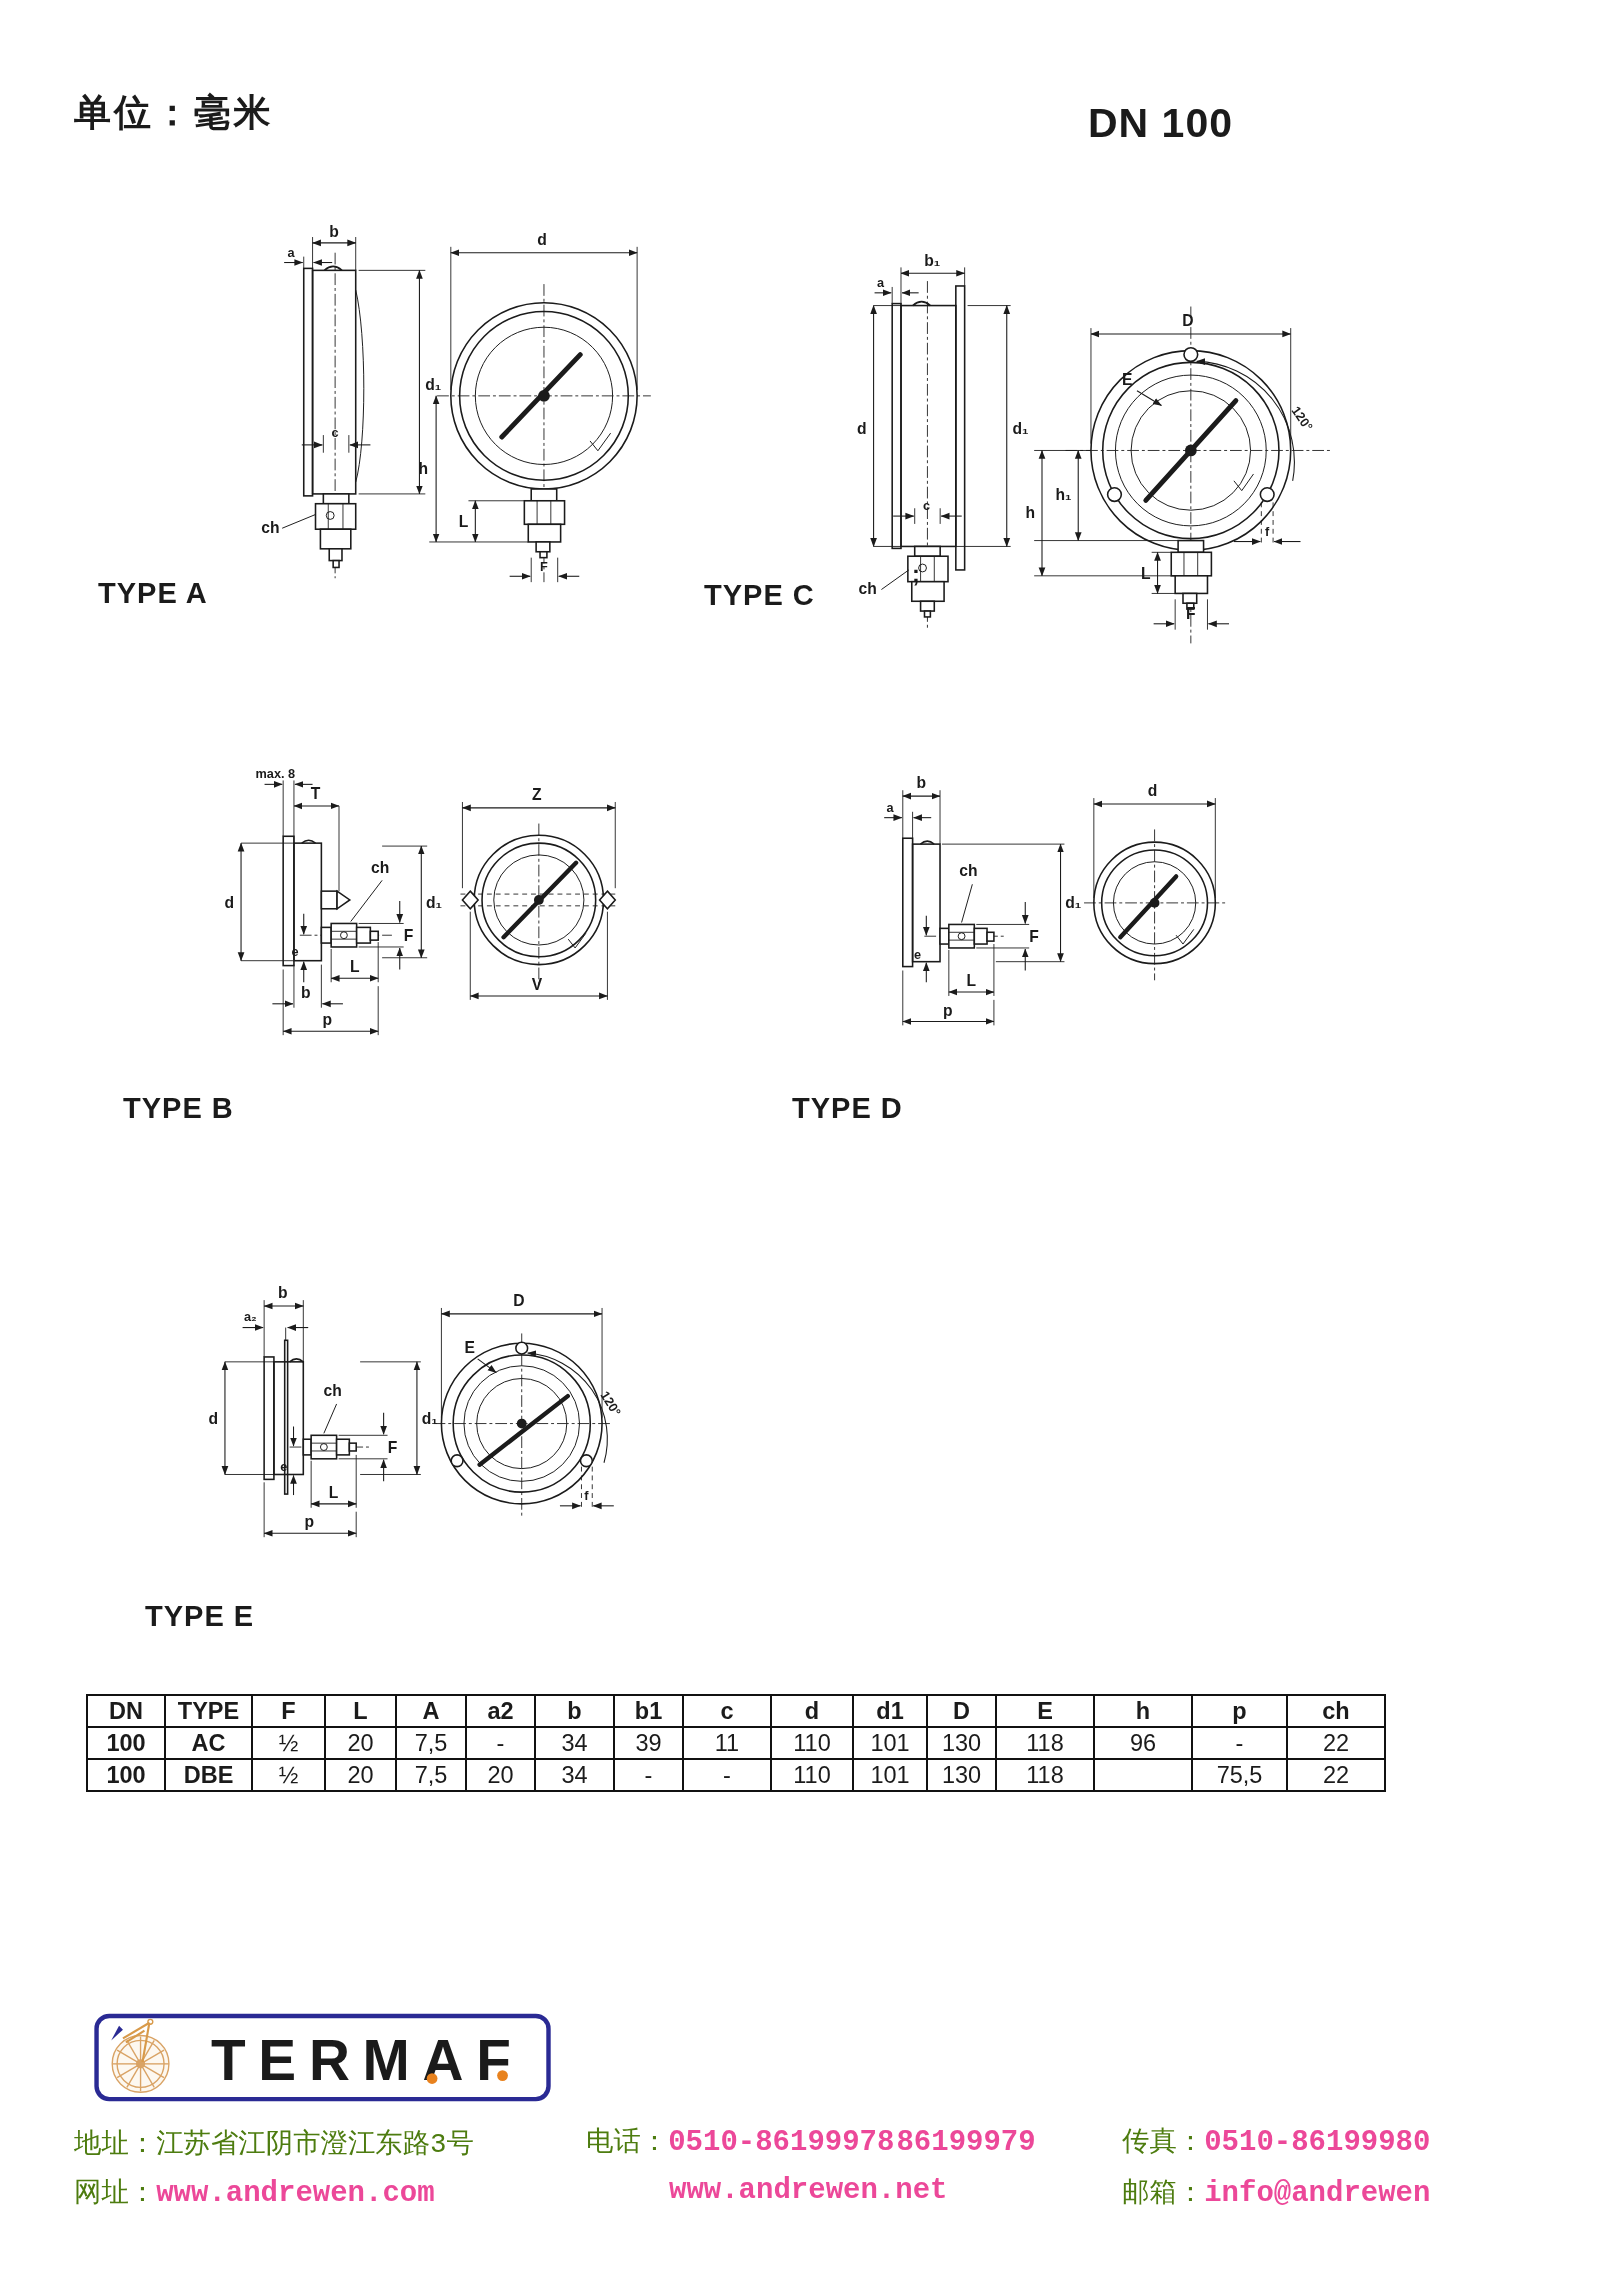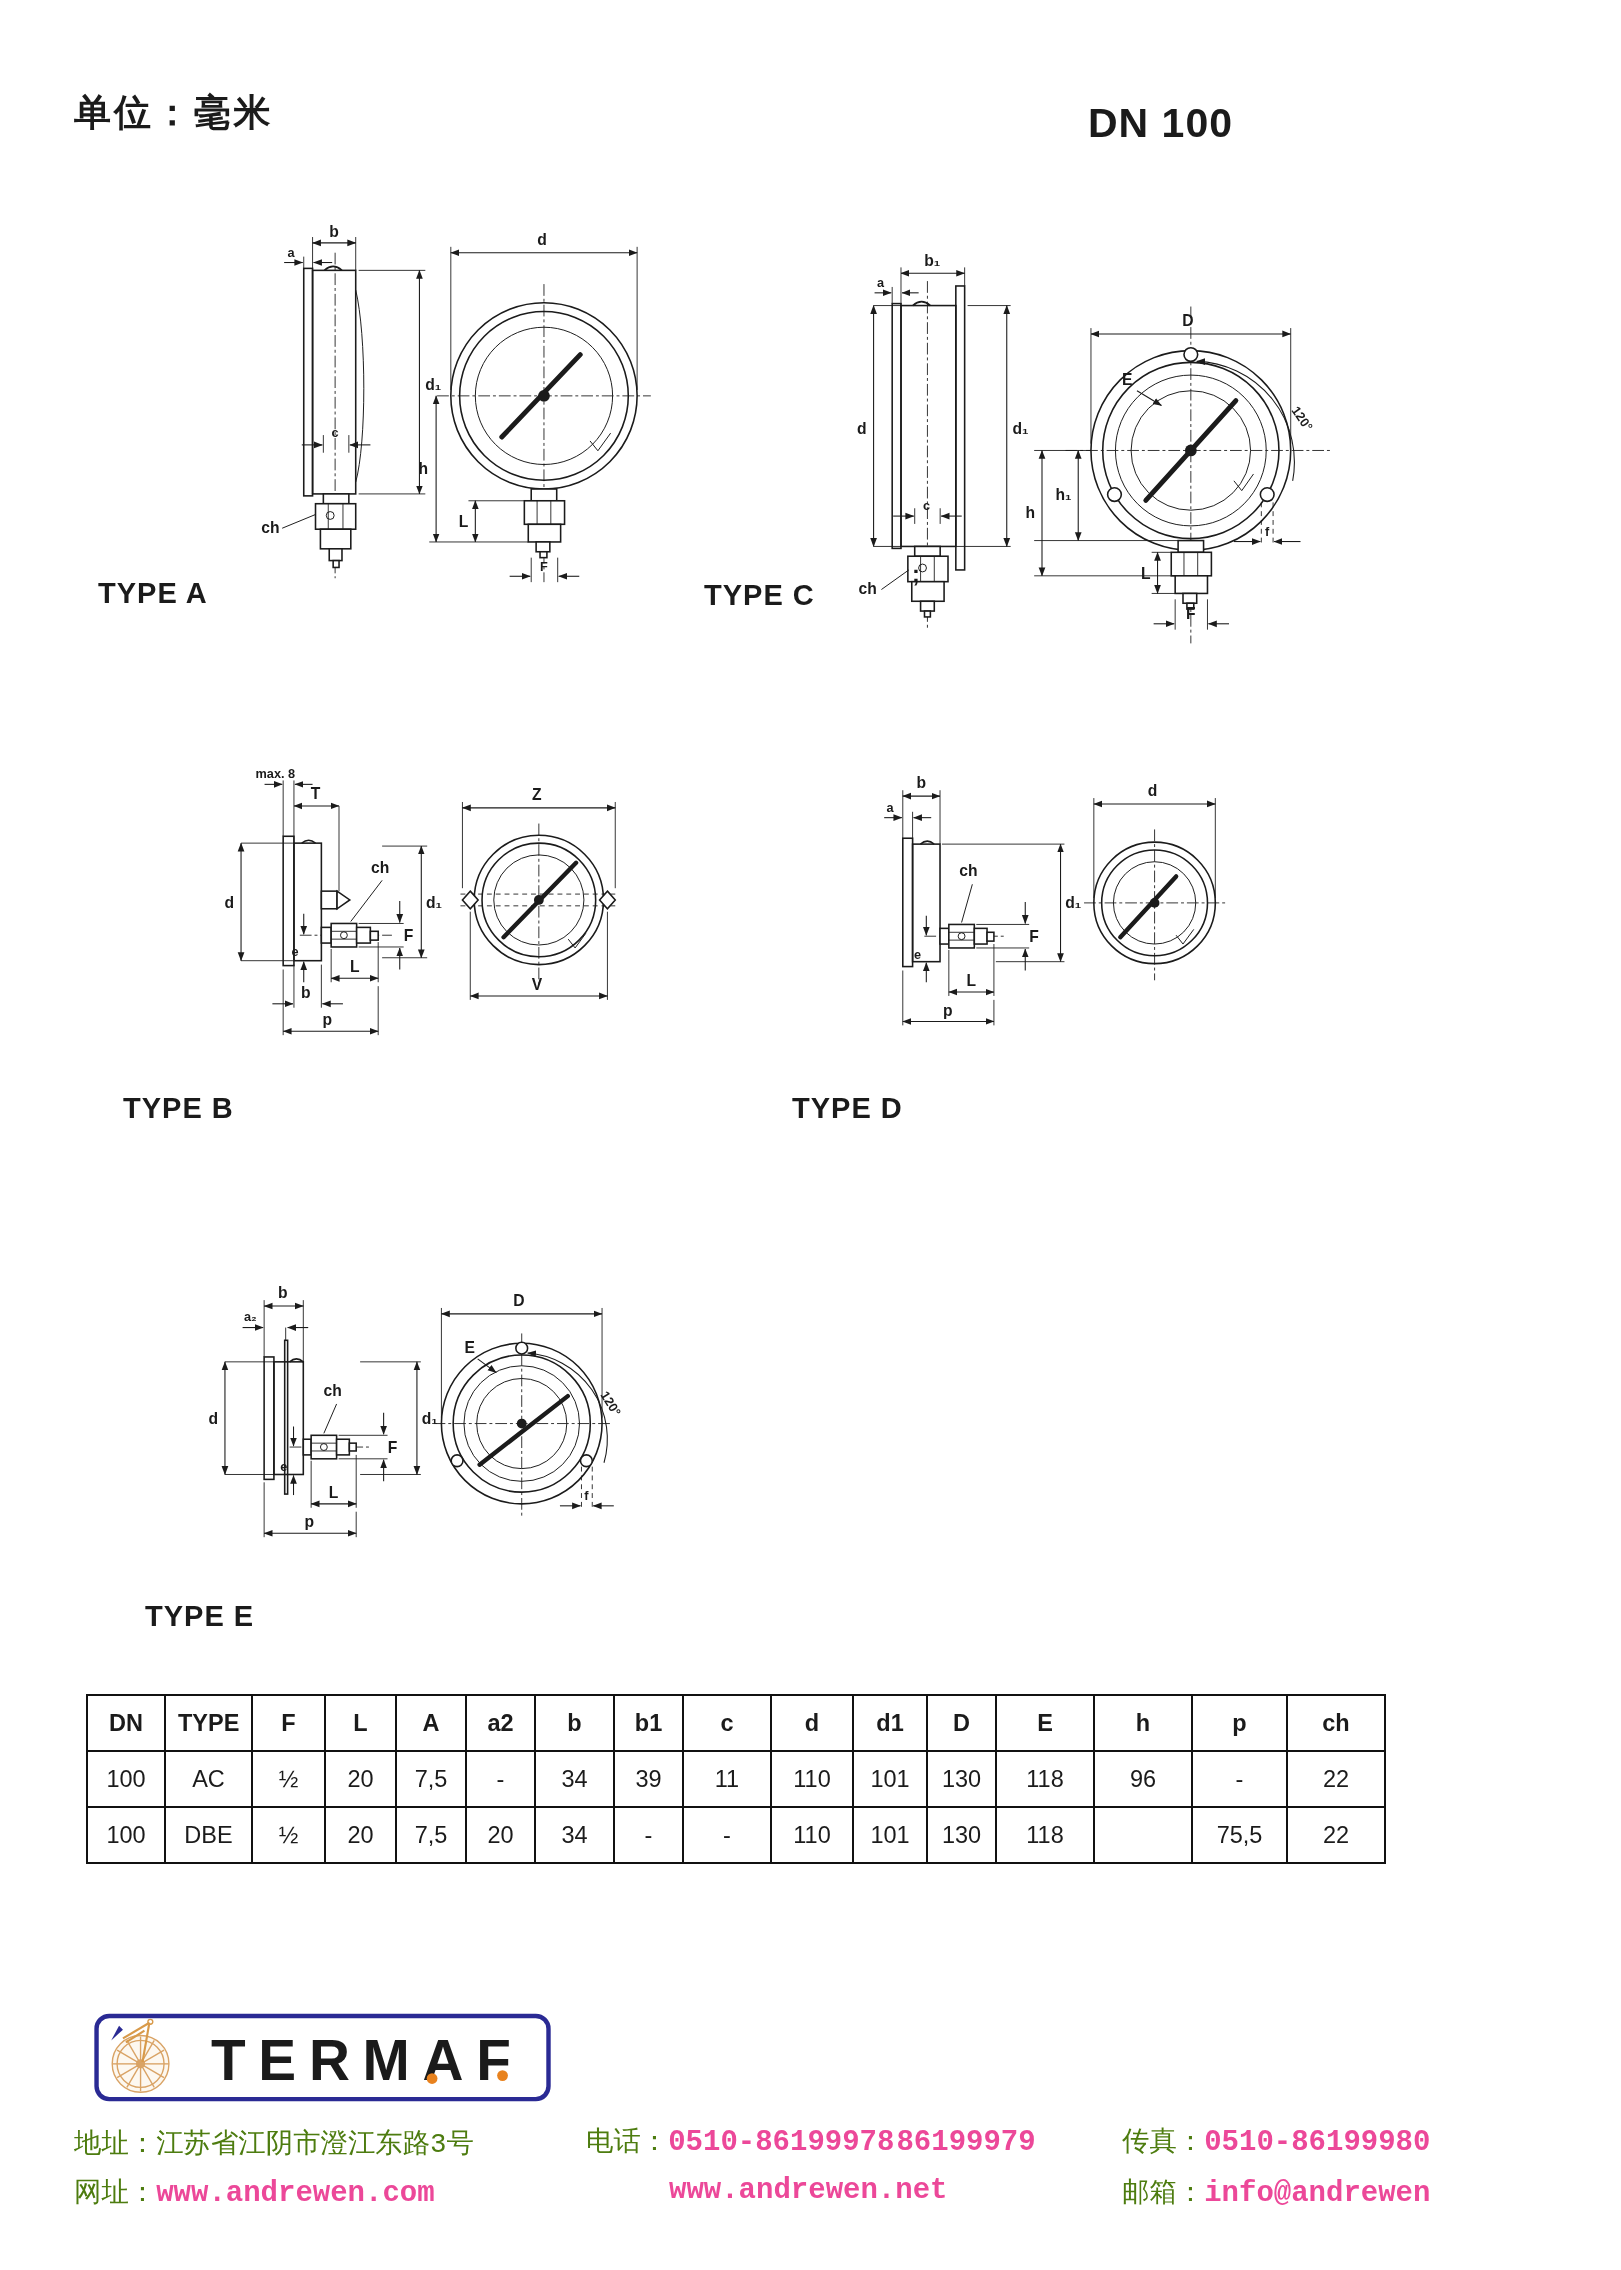--- a/index.html
+++ b/index.html
@@ -19,25 +19,25 @@
   .dim{stroke:#1b1b1b;stroke-width:1.1;fill:none;}
   .ext{stroke:#1b1b1b;stroke-width:0.9;}
   .cl{stroke:#1b1b1b;stroke-width:0.9;stroke-dasharray:12 3 3 3;}
   .dsh{stroke:#1b1b1b;stroke-width:0.9;stroke-dasharray:5 4;}
   .needle{stroke:#1b1b1b;stroke-width:5;stroke-linecap:round;}
   .needle2{stroke:#1b1b1b;stroke-width:4.5;stroke-linecap:round;}
   .thin{stroke:#1b1b1b;stroke-width:1;fill:none;}
   
   .tbl{position:absolute;left:86px;top:1694px;border-collapse:collapse;table-layout:fixed;
        width:1298px;border:2.9px solid #111;}
-  .tbl th,.tbl td{border:2px solid #111;text-align:center;padding:12px;height:30px;
+  .tbl th,.tbl td{border:2px solid #111;text-align:center;padding:0;height:30px;
        font-size:23.5px;overflow:hidden;}
   .tbl th{font-weight:bold;}
   .tbl td{font-weight:normal;}
-  .tbl td:nth-child(-n+2){font-weight:normal;}
+  .tbl td:nth-child(-n+2){font-weight:bold;}
   
   .logo-svg{position:absolute;left:93px;top:2013px;}
   .company{position:absolute;left:681px;top:2080px;font-family:"Liberation Serif",serif;
        font-size:37px;letter-spacing:9.8px;color:#000;}
   .contact{position:absolute;white-space:nowrap;}
   .lbl{font-family:Liberation Mono, monospace;font-size:27.4px;color:#4d7c0f;}
   .val{font-family:Liberation Mono, monospace;font-size:29px;font-weight:bold;color:#ec4899;}
   .gap{margin-left:2px;}
 </style>
 </head>

